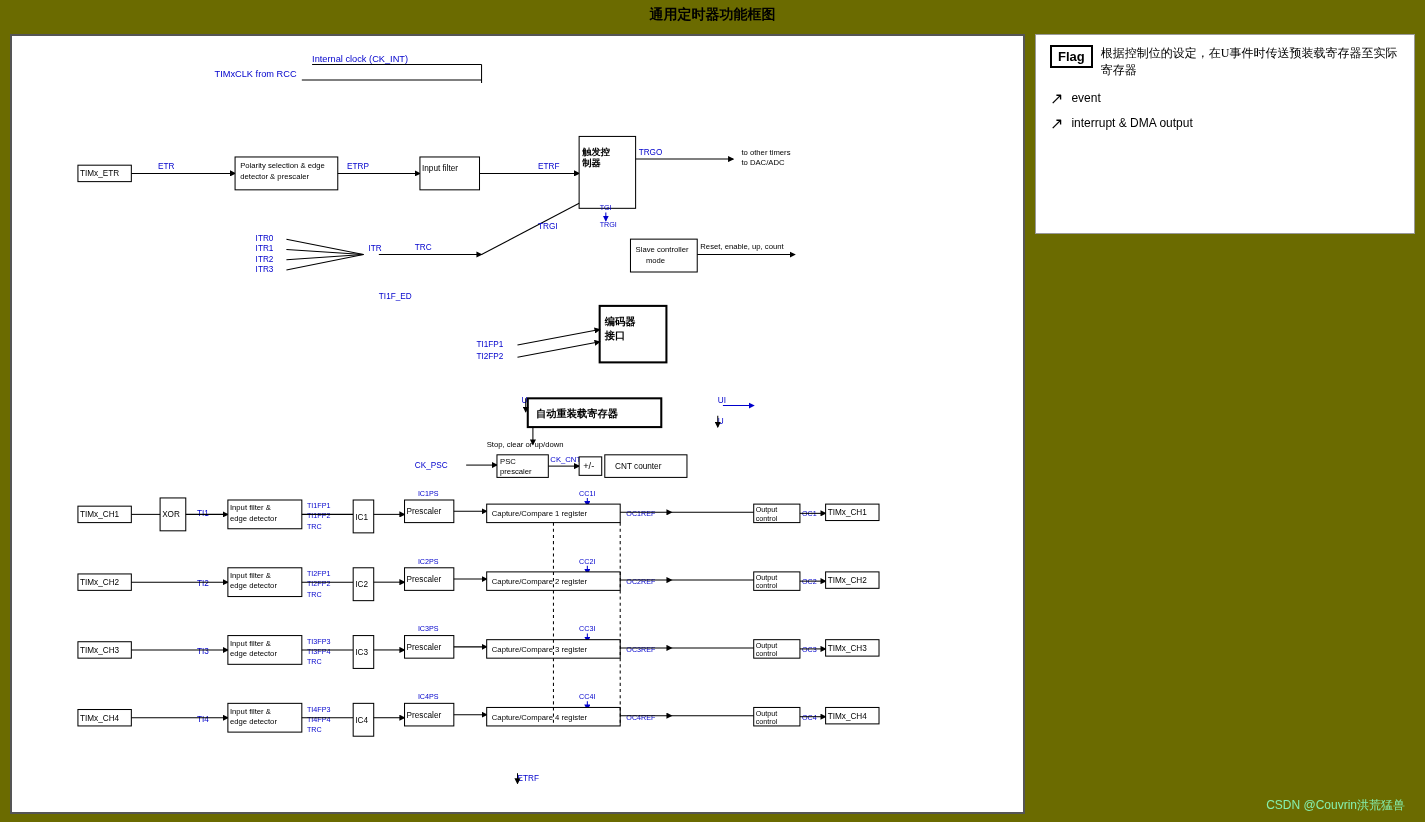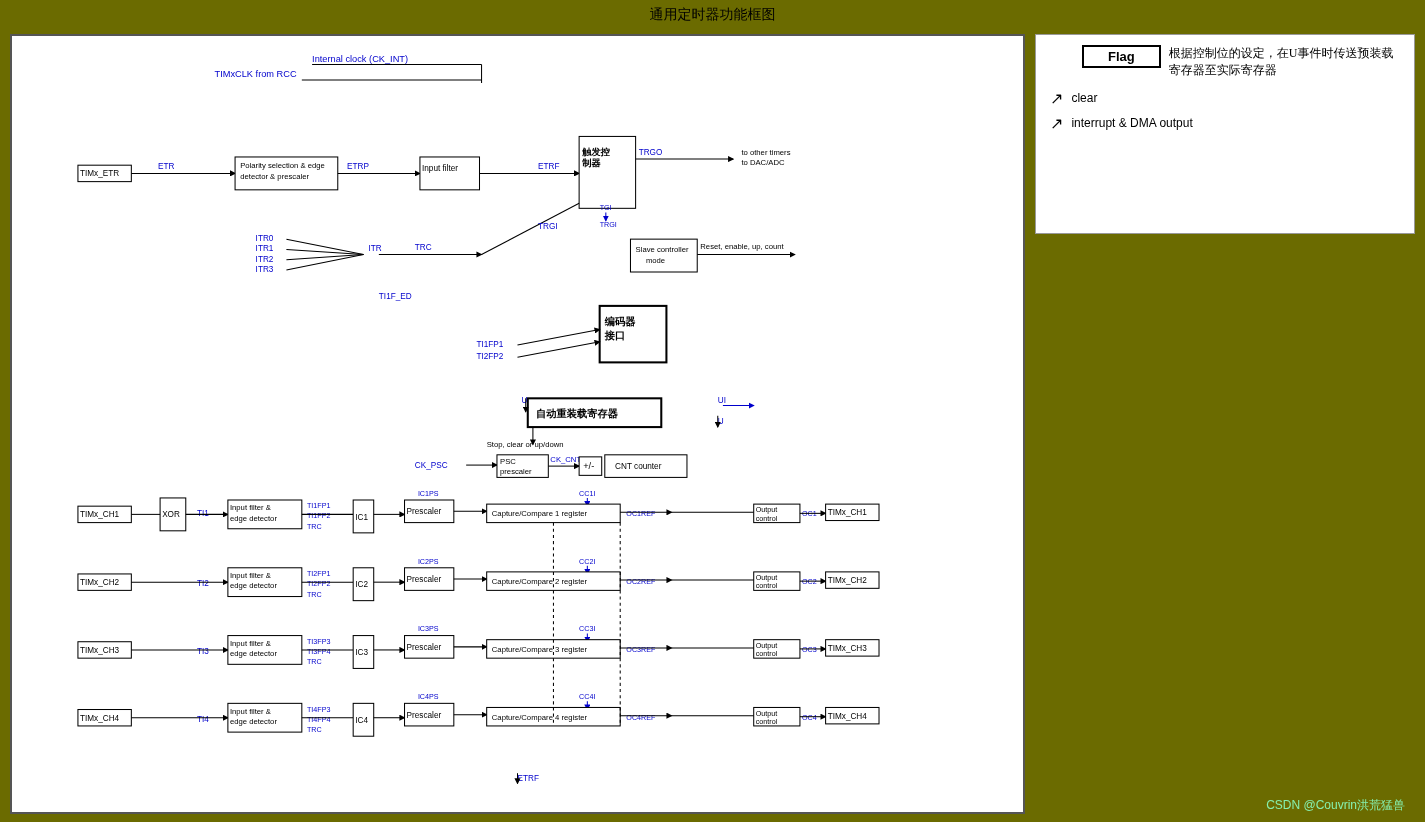--- a/index.html
+++ b/index.html
@@ -11,21 +11,21 @@
       height: 822px;
       overflow: hidden;
       position: relative;
     }
     .title-bar {
       background: #6b6b00;
       text-align: center;
       color: #000;
       font-size: 14px;
       padding: 6px 0;
-      font-weight: normal;
+      font-weight: bold;
     }
     .main-container {
       display: flex;
       flex-direction: row;
       padding: 4px 10px;
       gap: 10px;
       height: calc(822px - 34px);
     }
     .diagram-area {
       background: #fff;
@@ -47,25 +47,24 @@
       align-self: flex-start;
     }
     .legend-flag-row {
       display: flex;
       align-items: flex-start;
       gap: 8px;
       margin-bottom: 10px;
     }
     .legend-flag-box {
       border: 2px solid #000;
-      padding: 2px 24px;
+      padding: 2px 6px;
       font-weight: bold;
       font-size: 13px;
       white-space: nowrap;
-      margin-left: 32px;
     }
     .legend-flag-text {
       font-size: 12px;
       line-height: 1.4;
       font-family: Liberation Serif, serif;
     }
     .legend-event-row {
       display: flex;
       align-items: center;
       gap: 8px;
@@ -429,21 +428,21 @@
   <div style="display:flex;flex-direction:column;gap:8px;">
     <div class="legend-area">
       <div class="legend-flag-row">
         <div class="legend-flag-box">
           <span>Flag</span>
         </div>
         <div class="legend-flag-text">根据控制位的设定，在U事件时传送预装载寄存器至实际寄存器</div>
       </div>
       <div class="legend-event-row">
         <span class="legend-event-icon" style="font-size:16px;">↗</span>
-        <span>clear</span>
+        <span>event</span>
       </div>
       <div class="legend-interrupt-row">
         <span class="legend-interrupt-icon" style="font-size:16px;">↗</span>
         <span>interrupt &amp; DMA output</span>
       </div>
     </div>
   </div>
 </div>
 
 <div class="watermark">

